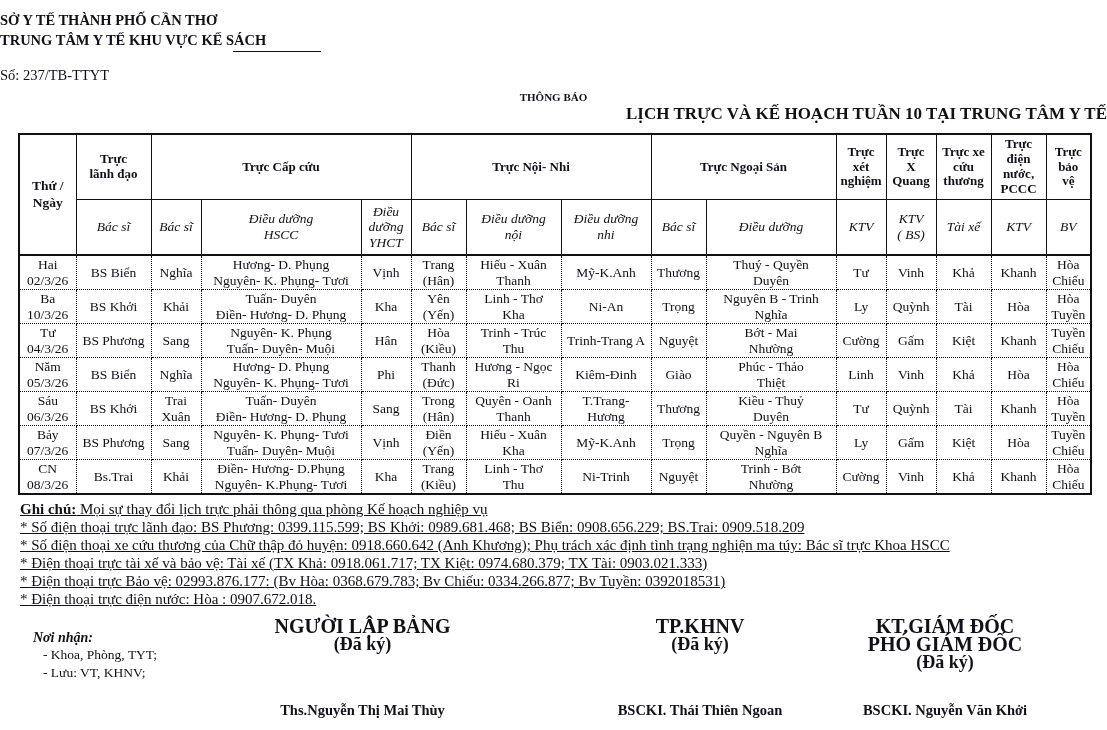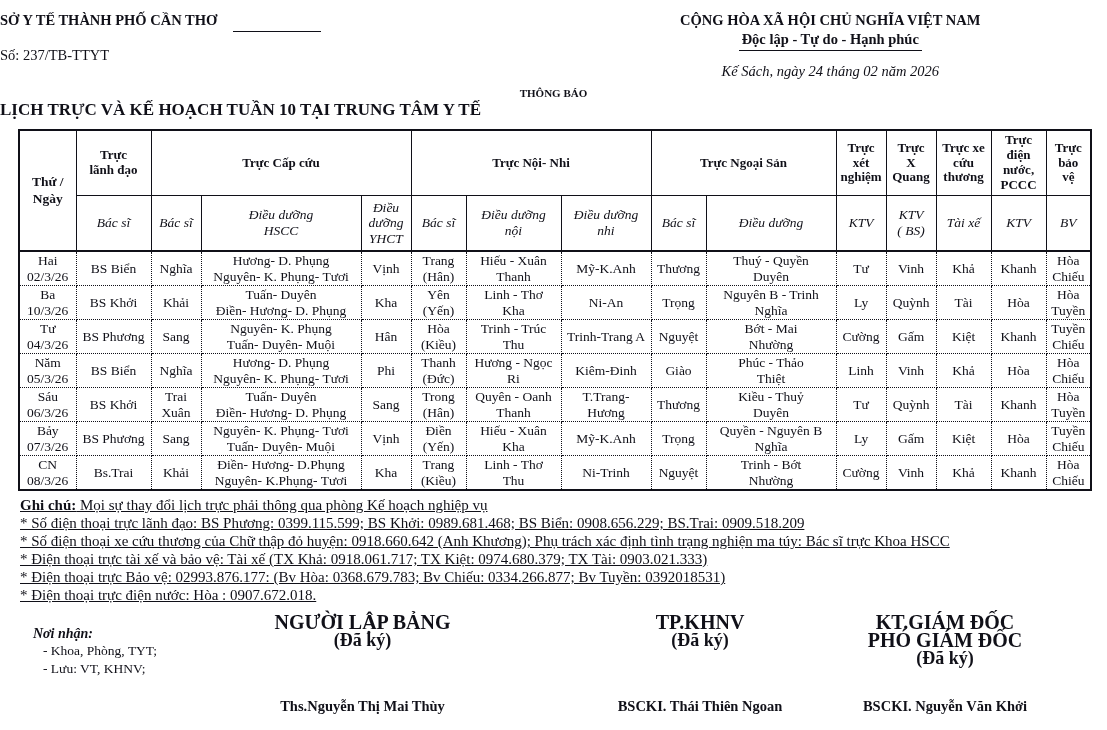--- a/index.html
+++ b/index.html
@@ -14,21 +14,21 @@
   .lh-right { width:50%; text-align:center; }
   .org-line { font-weight:bold; font-size:14.5px; line-height:20px; }
   .short-rule { width:88px; border-bottom:1.5px solid #101018; margin:1px auto 0; }
   .doc-number { font-size:14.5px; margin-top:15px; }
   .republic-top { font-weight:bold; font-size:14.5px; line-height:20px; }
   .republic-motto { display:inline-block; font-weight:bold; font-size:14.5px;
     border-bottom:1.5px solid #101018; padding:0 3px 2px; }
   .place-date { font-style:italic; font-size:14.5px; margin-top:12px; }
   
   .title1 { text-align:center; font-weight:bold; font-size:11px; margin-top:7px; }
-  .title2 { text-align:left; font-weight:bold; font-size:17px; margin-top:1px; }
+  .title2 { text-align:right; font-weight:bold; font-size:17px; margin-top:1px; }
   
   table.duty {
     margin:9px 0 0 18px; width:1072px;
     border-collapse:collapse; table-layout:fixed;
     border:2px solid #101018;
   }
   table.duty td {
     text-align:center; vertical-align:middle;
     white-space:pre-line; padding:0; overflow:hidden;
   }
@@ -55,27 +55,23 @@
   .sb-title { font-weight:bold; font-size:20px; line-height:18px; white-space:pre-line; }
   .sb-signed { font-weight:bold; font-size:18px; line-height:18px; }
   .sb-name { font-weight:bold; font-size:14.5px; margin-top:auto; }
 </style>
 </head>
 <body>
 
 <div class="letterhead">
   <div class="lh-left">
     <div class="org-line">SỞ Y TẾ THÀNH PHỐ CẦN THƠ</div>
+    <div class="org-line">TRUNG TÂM Y TẾ KHU VỰC KẾ SÁCH</div>
     <div class="short-rule"></div>
     <div class="doc-number">Số:  237/TB-TTYT</div>
-  </div>
-  <div class="lh-right">
-    <div class="republic-top">CỘNG HÒA XÃ HỘI CHỦ NGHĨA VIỆT NAM</div>
-    <div><span class="republic-motto">Độc lập - Tự do - Hạnh phúc</span></div>
-    <div class="place-date">Kế Sách, ngày  24 tháng  02 năm 2026</div>
   </div>
 </div>
 
 <div class="title1">THÔNG BÁO</div>
 <div class="title2">LỊCH TRỰC VÀ KẾ HOẠCH TUẦN 10 TẠI TRUNG TÂM Y TẾ</div>
 
 <table class="duty">
   <colgroup>
       <col style="width: 57px;">
       <col style="width: 75px;">

